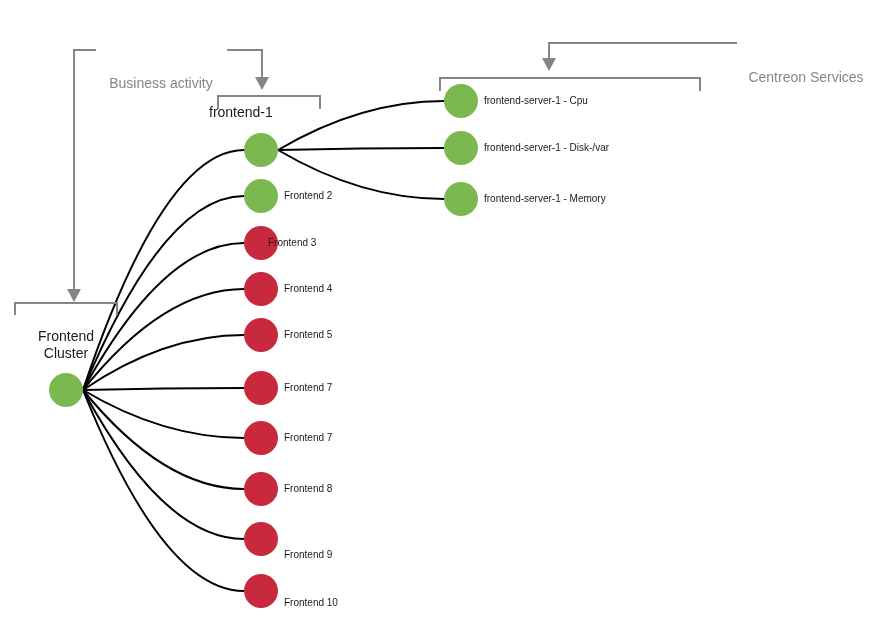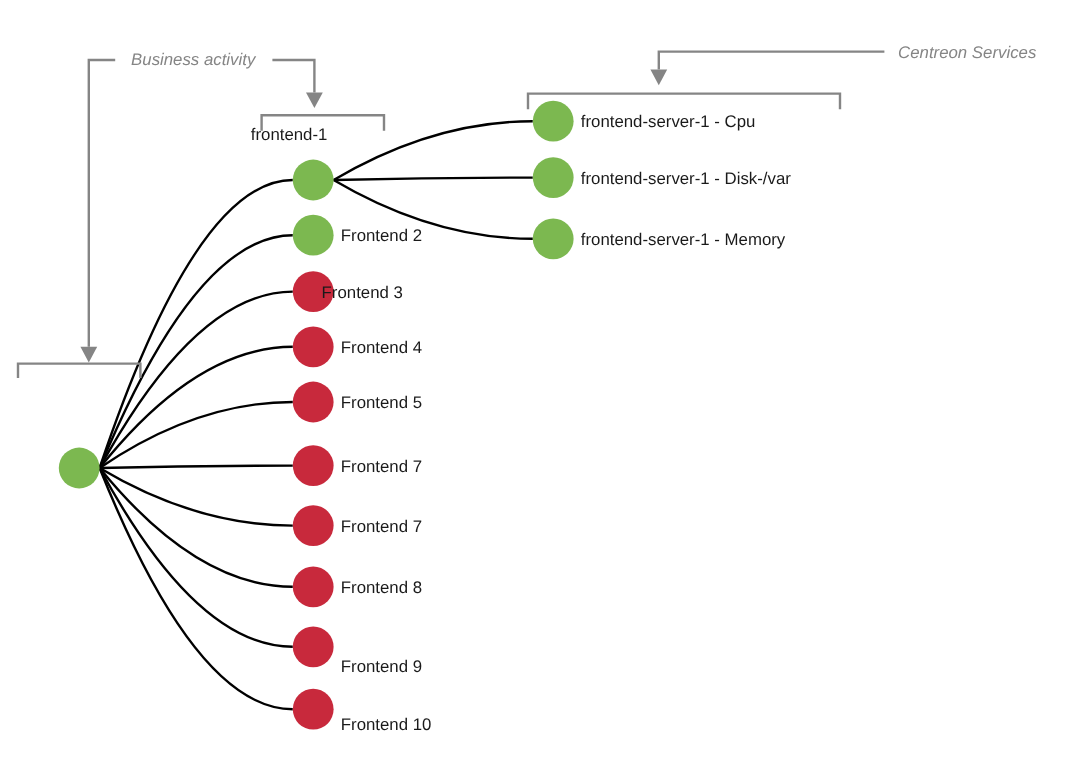--- a/index.html
+++ b/index.html
@@ -13,44 +13,44 @@
   }
   .canvas svg { position: absolute; left: 0; top: 0; }
   .node {
     position: absolute;
     width: 34px;
     height: 34px;
     border-radius: 50%;
   }
   .node-label {
     position: absolute;
-    font-size: 14px;
+    font-size: 10px;
     color: #1a1a1a;
     white-space: nowrap;
     line-height: 16px;
   }
   .cluster-label {
     position: absolute;
     left: 26px; top: 328px; width: 80px;
     text-align: center;
     font-size: 14px; line-height: 17px; color: #1a1a1a;
   }
   .frontend1-label {
     position: absolute;
     left: 209px; top: 104px; width: 120px;
     text-align: left;
     font-size: 14px; color: #1a1a1a; white-space: nowrap;
   }
   .ann-label {
     position: absolute;
     font-size: 14px;
-    font-style: italic;
     color: #858585;
     text-align: center;
     white-space: nowrap;
+    margin-top: 34px;
   }
   .ann-label.business { left: 99px; top: 41px; width: 124px; }
   .ann-label.centreon { left: 744px; top: 35px; width: 124px; }
 </style>
 </head>
 <body>
 
 <div class="canvas">
 
   <svg width="893" height="644" viewBox="0 0 893 644">
@@ -110,14 +110,15 @@
       <div class="node" style="left: 444px; top: 84px; background: rgb(124, 184, 80);"></div>
       <div class="node-label" style="left: 484px; top: 93px;">frontend-server-1 - Cpu</div>
       <div class="node" style="left: 444px; top: 131px; background: rgb(124, 184, 80);"></div>
       <div class="node-label" style="left: 484px; top: 140px;">frontend-server-1 - Disk-/var</div>
       <div class="node" style="left: 444px; top: 182px; background: rgb(124, 184, 80);"></div>
       <div class="node-label" style="left: 484px; top: 191px;">frontend-server-1 - Memory</div>
     </div>
 
   <div class="ann-label business">Business activity</div>
   <div class="ann-label centreon">Centreon Services</div>
+  <div class="cluster-label">Frontend Cluster</div>
   <div class="frontend1-label">frontend-1</div>
 </div>
 
 </body></html>

